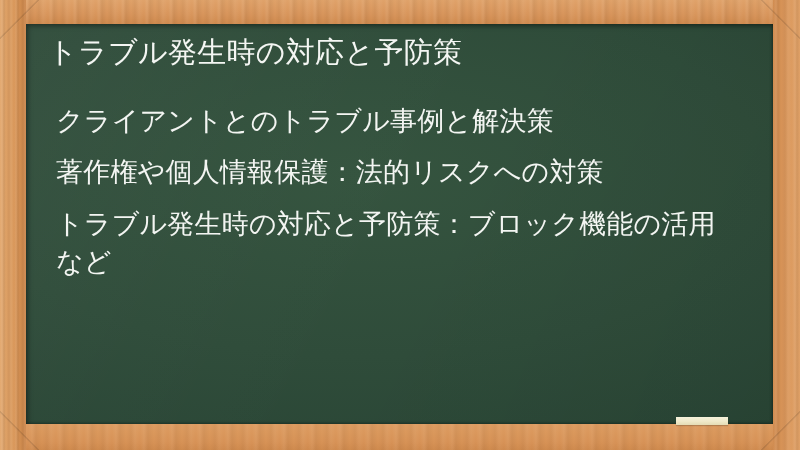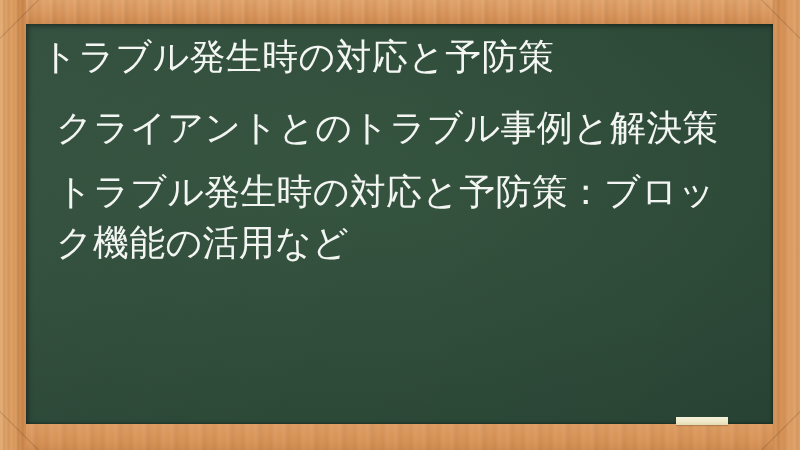--- a/index.html
+++ b/index.html
@@ -153,39 +153,39 @@
 
   
   .board-content {
     position: absolute;
     inset: 0;
     padding: 8px 14px 0 10px;
     box-sizing: border-box;
   }
   .slide-title {
     position: absolute;
-    left: 15px;
+    left: 22px;
     top: 11px;
     right: 20px;
     color: #f4f6f3;
-    font-size: 36px;
+    font-size: 29px;
     line-height: 1.22;
     letter-spacing: 0.3px;
     font-weight: 400;
     white-space: nowrap;
   }
   .bullet-list {
     position: absolute;
     left: 30px;
     top: 78px;
     right: 36px;
   }
   .bullet-item {
     color: #f3f5f2;
-    font-size: 36px;
+    font-size: 27px;
     line-height: 1.42;
     letter-spacing: 0.2px;
     font-weight: 400;
     margin-bottom: 13px;
   }
 
   
   .chalk {
     position: absolute;
     left: 676px;
@@ -214,20 +214,21 @@
 
   <div class="board">
     <div class="board-sheen"></div>
 
     <div class="board-content">
 
       <div class="slide-title">トラブル発生時の対応と予防策</div>
 
       <div class="bullet-list">
         <div class="bullet-item">クライアントとのトラブル事例と解決策</div>
+        <div class="bullet-item">著作権や個人情報保護：法的リスクへの対策</div>
         <div class="bullet-item">トラブル発生時の対応と予防策：ブロック機能の活用など</div>
       </div>
 
     </div>
   </div>
 
   <div class="chalk"></div>
 
 </div>
 

